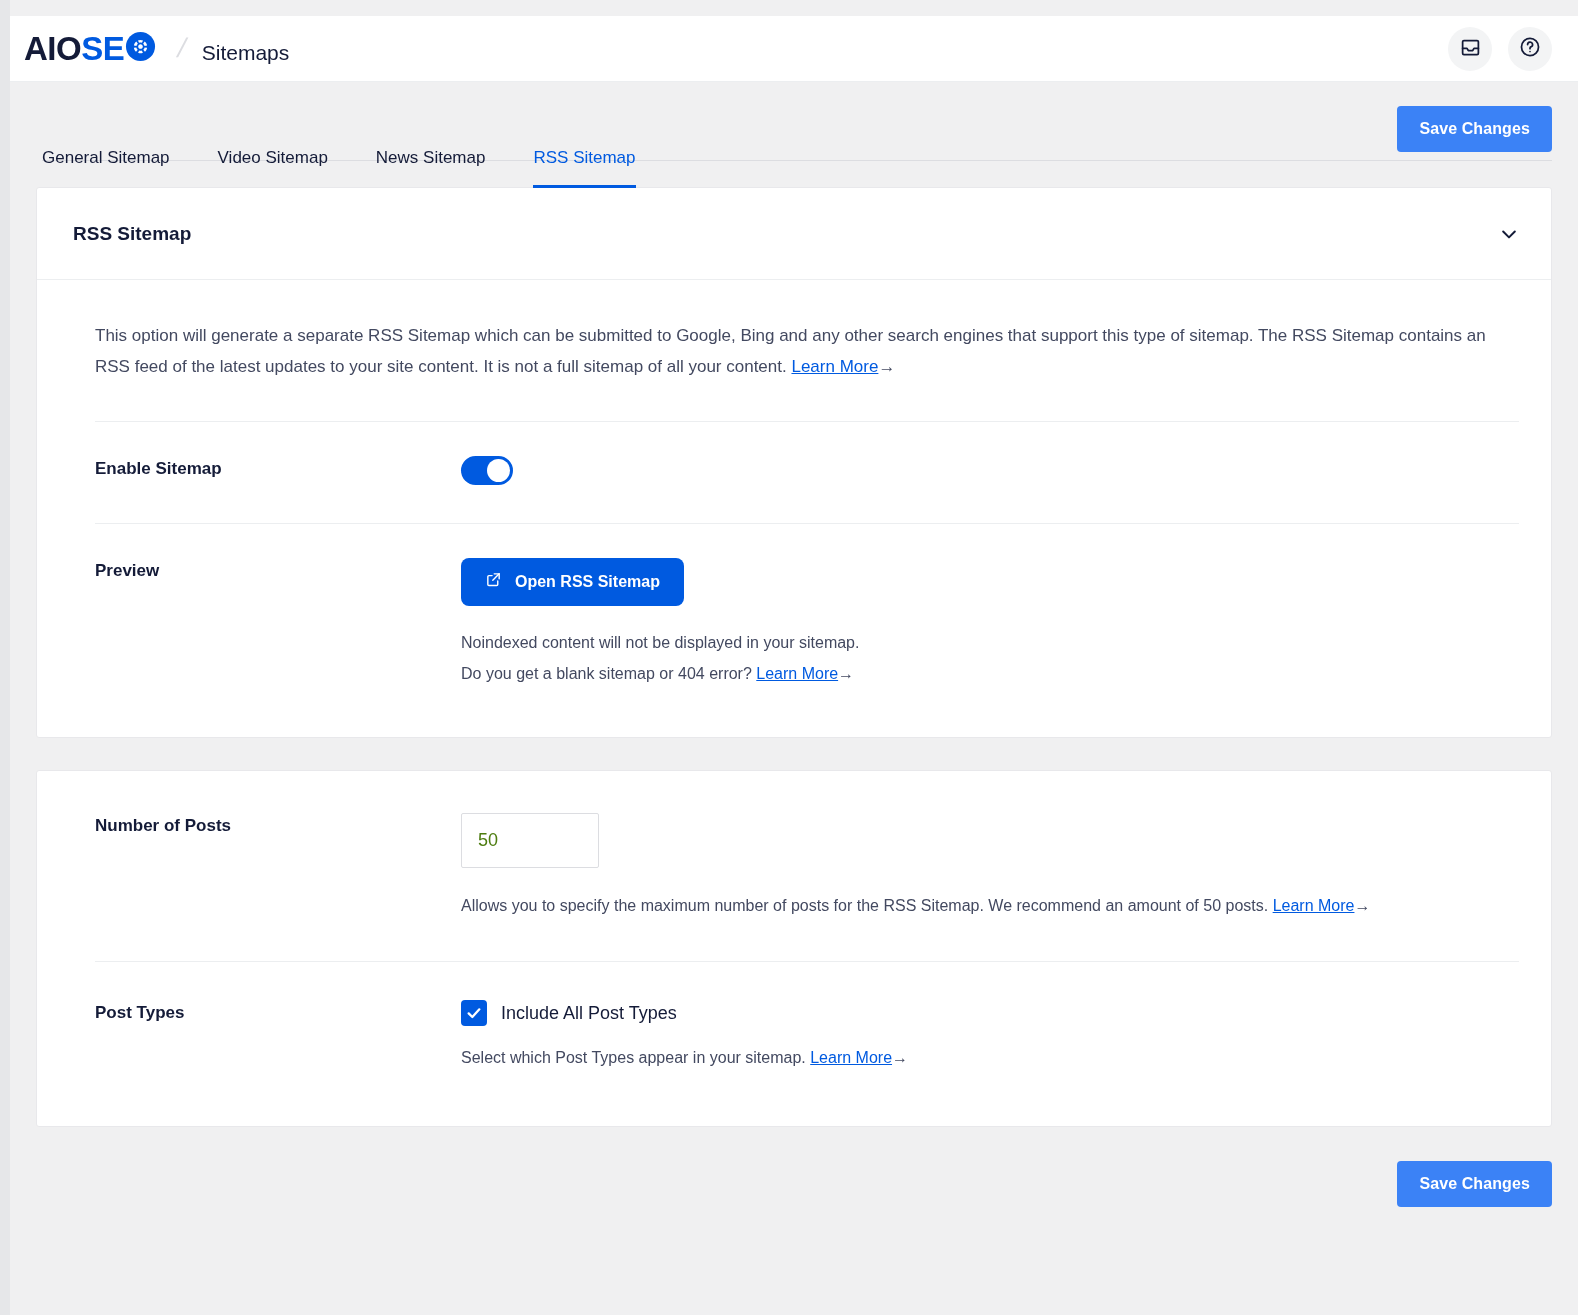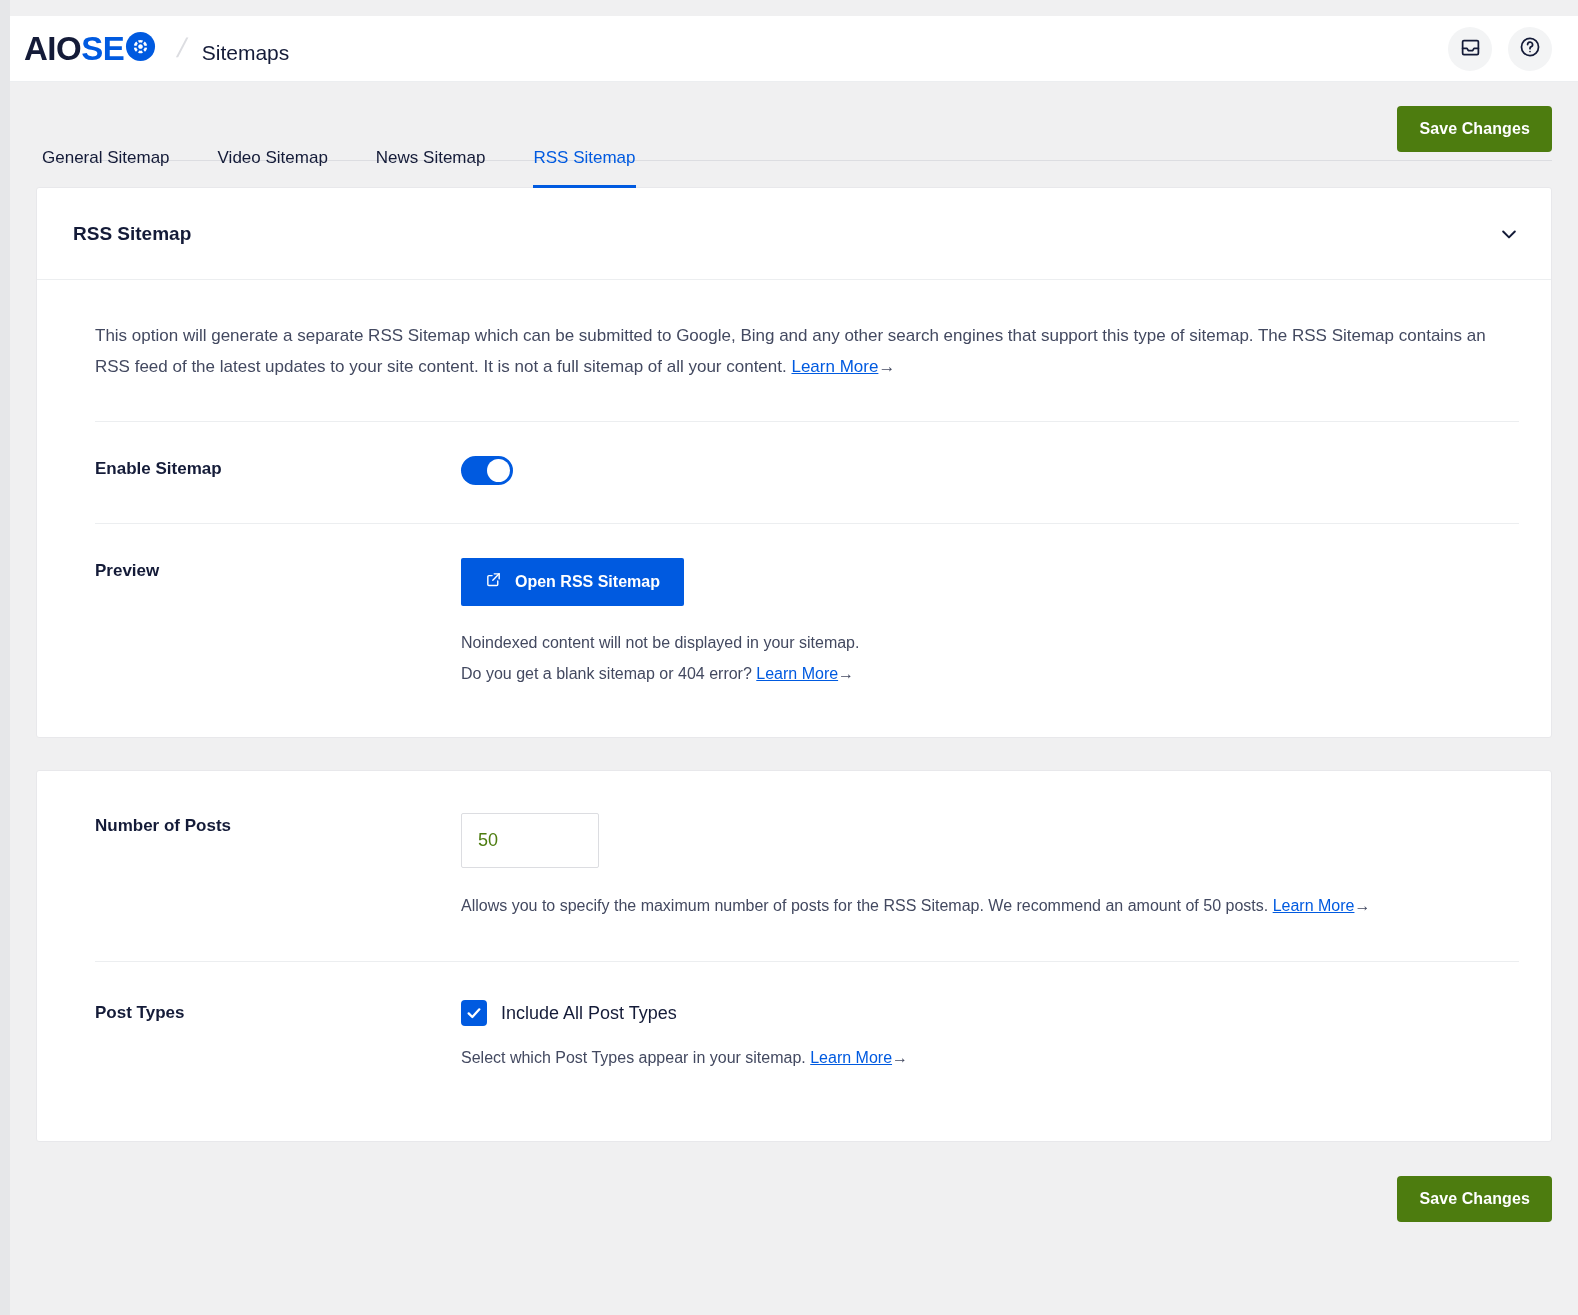--- a/index.html
+++ b/index.html
@@ -93,21 +93,21 @@
   .tabbar-underline {
     position: absolute; left: 32px; right: 26px; bottom: 26px;
     height: 1px; background: #dcdde1;
   }
   .tabbar-right {
     margin-left: auto;
     display: flex; align-items: center;
     padding-top: 24px;
   }
   .btn-primary {
-    background: #4d7c0f; color: #fff;
+    background: #3b82f6; color: #fff;
     border: none; border-radius: 4px;
     font-size: 16px; font-weight: 700;
     padding: 0 22px; height: 46px;
     cursor: pointer;
     font-family: "Liberation Sans", sans-serif;
     letter-spacing: 0.1px;
   }
 
   
   .card {
@@ -160,21 +160,21 @@
   }
   .toggle .knob {
     position: absolute; top: 3px; right: 3px;
     width: 23px; height: 23px; border-radius: 50%;
     background: #fff;
   }
 
   
   .btn-open {
     background: #005ae0; color: #fff;
-    border: none; border-radius: 2px;
+    border: none; border-radius: 8px;
     height: 48px; padding: 0 24px;
     font-size: 16px; font-weight: 700;
     display: inline-flex; align-items: center; gap: 13px;
     cursor: pointer;
     font-family: "Liberation Sans", sans-serif;
   }
   .helper {
     font-size: 16px; color: #434960; line-height: 1.95;
   }
   .helper.first { margin-top: 21px; }
@@ -320,21 +320,21 @@
         <div class="row no-border" style="padding-top:42px;padding-bottom:40px;">
           <div class="row-label">Number of Posts</div>
           <div class="row-control">
             <input class="num-input" type="text" value="50" style="">
             <div class="helper below-input">
               <span>Allows you to specify the maximum number of posts for the RSS Sitemap. We recommend an amount of 50 posts. </span><a class="learn"><span>Learn More</span></a><span class="arrow">→</span>
             </div>
           </div>
         </div>
 
-        <div class="row" style="padding-top:38px;padding-bottom:67px;">
+        <div class="row" style="padding-top:38px;padding-bottom:52px;">
           <div class="row-label">Post Types</div>
           <div class="row-control">
             <div class="checkline">
               <span class="checkbox">
                 <svg width="16" height="16" viewBox="0 0 24 24" fill="none" stroke="#ffffff" stroke-width="3.4" stroke-linecap="round" stroke-linejoin="round">
                   <polyline points="4 12.5 9.5 18 20 6.5"></polyline>
                 </svg>
               </span>
               <span class="check-label">Include All Post Types</span>
             </div>

